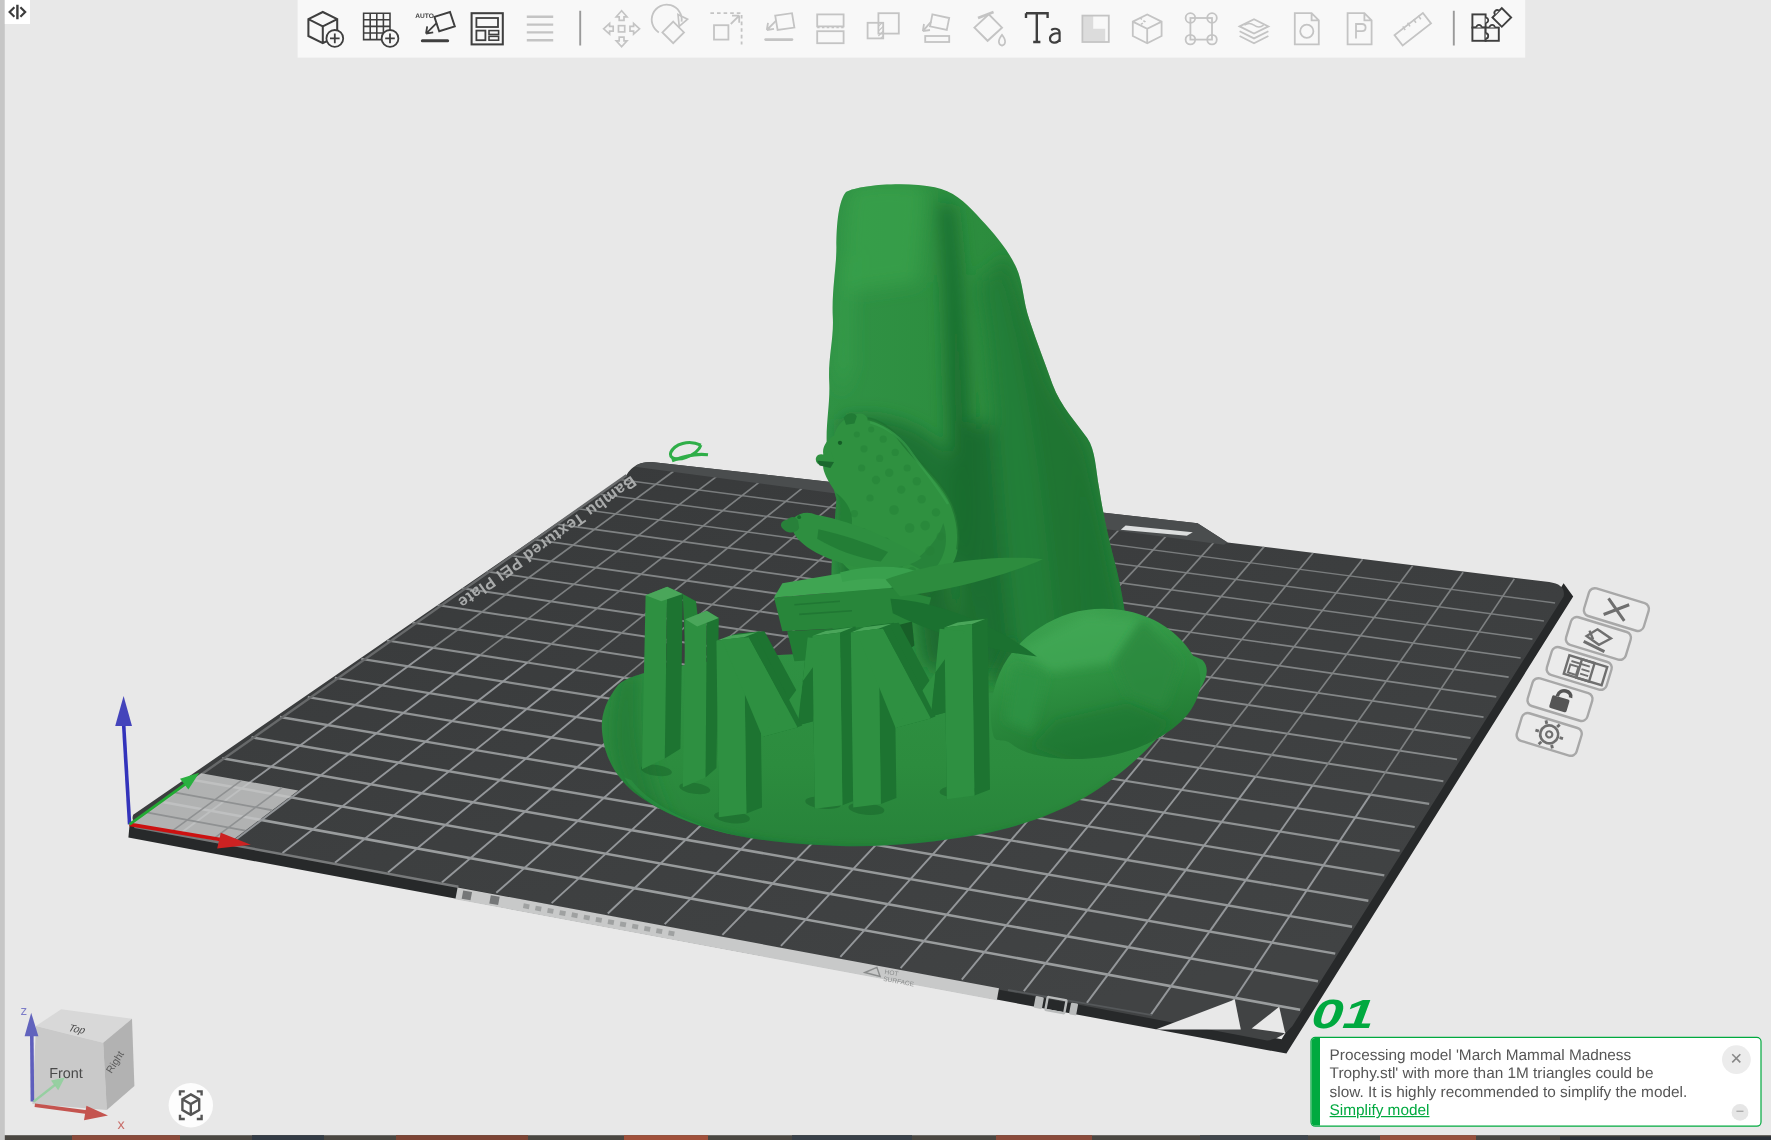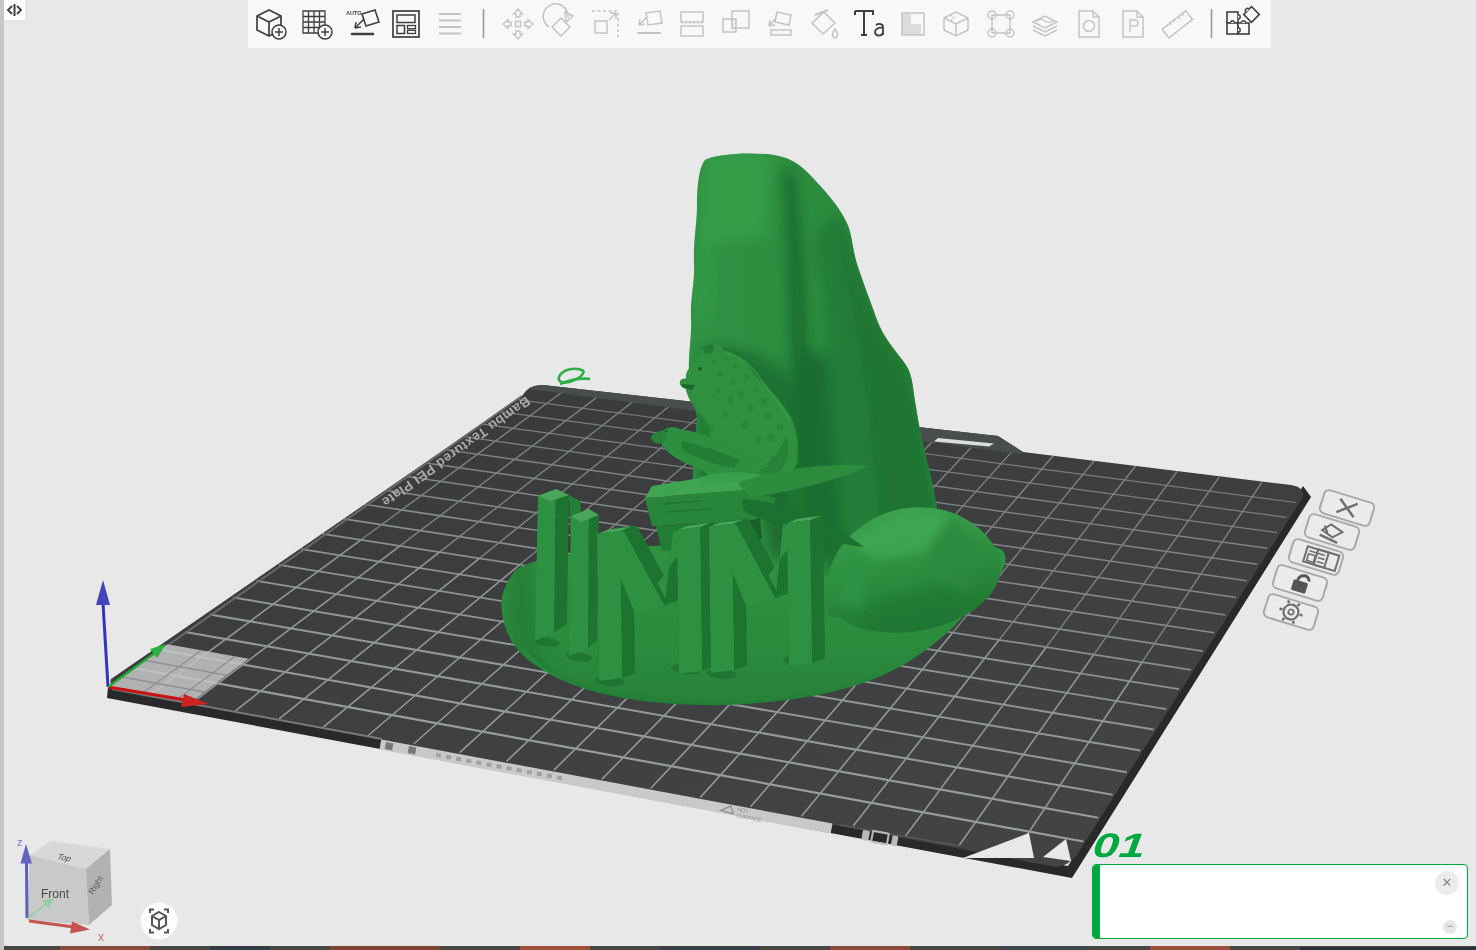--- a/index.html
+++ b/index.html
@@ -510,20 +510,21 @@
     <line x1="1211.5" y1="9" x2="1211.5" y2="38" stroke="#9a9a9a" stroke-width="1.6"></line>
   </svg>
 <div id="leftbar"></div>
 <div id="collapse"><svg width="21" height="20">
       <path d="M 8,6 L 4,10 L 8,14 M 13,6 L 17,10 L 13,14" stroke="#3c3c3c" stroke-width="1.8" fill="none"></path>
       <line x1="10.5" y1="4" x2="10.5" y2="16" stroke="#3c3c3c" stroke-width="2"></line>
     </svg></div>
 
 <div id="notif">
  <div id="notifbar"></div>
+ <div id="notiftext">Processing model 'March Mammal Madness<br>Trophy.stl' with more than 1M triangles could be<br>slow. It is highly recommended to simplify the model.<br><a id="simplink">Simplify model</a></div>
  <div id="notifx">✕</div>
  <div id="notifmin">−</div>
 </div>
 
 <div id="bstrip"></div>
 <svg width="1476" height="5" style="position:absolute;left:0;top:945px">
  <rect x="0" y="1" width="1476" height="4" fill="#4a4742"></rect>
  <rect x="60" y="1" width="90" height="4" fill="#8a4a3a"></rect>
  <rect x="210" y="1" width="60" height="4" fill="#333b44"></rect>
  <rect x="330" y="1" width="110" height="4" fill="#7c4434"></rect>

